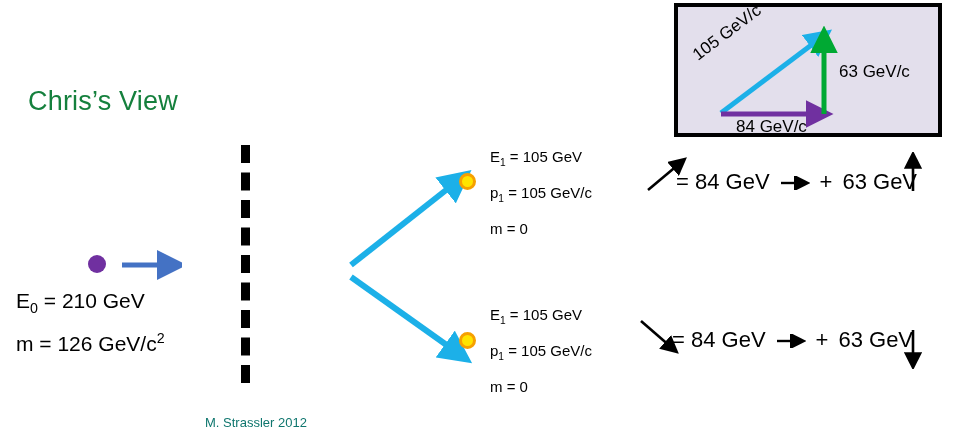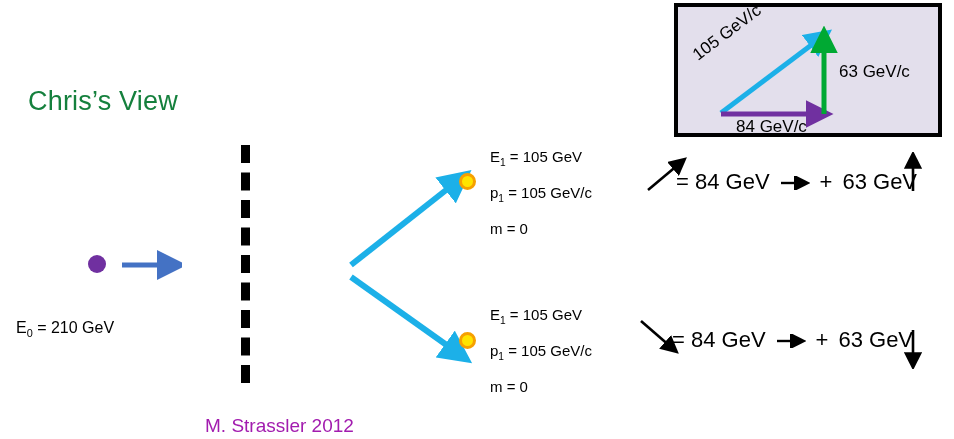--- a/index.html
+++ b/index.html
@@ -43,24 +43,23 @@
     left: 88px;
     top: 255px;
     width: 18px;
     height: 18px;
     border-radius: 50%;
     background: #7030a0;
   }
   #parent-labels {
     left: 16px;
     top: 286px;
-    font-size: 16px;
+    font-size: 21px;
     line-height: 30px;
     white-space: nowrap;
-    margin-top: 27px;
   }
   #parent-labels .ln { display: block; }
   sub, sup { font-size: 0.68em; }
 
   
   .branch-labels {
     left: 490px;
     font-size: 15px;
     line-height: 30px;
     white-space: nowrap;
@@ -102,22 +101,22 @@
     transform: rotate(-37deg);
     transform-origin: left top;
   }
   #lbl-63 { left: 161px; top: 55px; }
   #lbl-84 { left: 58px; top: 110px; text-align: center; }
 
   
   #credit {
     left: 205px;
     top: 415px;
-    font-size: 19px;
-    color: #a21caf;
+    font-size: 13px;
+    color: #0f766e;
     white-space: nowrap;
   }
 
   
   .daughter-dot {
     width: 17px;
     height: 17px;
     border-radius: 50%;
     background: #ffe400;
     border: 3px solid #f6a000;
@@ -141,20 +140,21 @@
     <defs>
       <marker id="mk-blue" markerWidth="6" markerHeight="6" refX="2.2" refY="3" orient="auto">
         <path d="M0,0 L6,3 L0,6 z" fill="#4472c4"></path>
       </marker>
     </defs>
     <line x1="2" y1="15" x2="48" y2="15" stroke="#4472c4" stroke-width="5" marker-end="url(#mk-blue)"></line>
   </svg>
 
   <div class="abs" id="parent-labels">
     <span class="ln"><span>E</span><sub>0</sub><span> = 210 GeV</span></span>
+    <span class="ln"><span>m = 126 GeV/c</span><sup>2</sup></span>
   </div>
 
   <svg class="abs" style="left:345px; top:155px;" width="130" height="215">
     <defs>
       <marker id="mk-cyan" markerWidth="5.5" markerHeight="5.5" refX="2" refY="2.75" orient="auto">
         <path d="M0,0 L5.5,2.75 L0,5.5 z" fill="#1cb0e8"></path>
       </marker>
     </defs>
     <line x1="6" y1="110" x2="110" y2="28" stroke="#1cb0e8" stroke-width="6" marker-end="url(#mk-cyan)"></line>
     <line x1="6" y1="122" x2="110" y2="196" stroke="#1cb0e8" stroke-width="6" marker-end="url(#mk-cyan)"></line>

